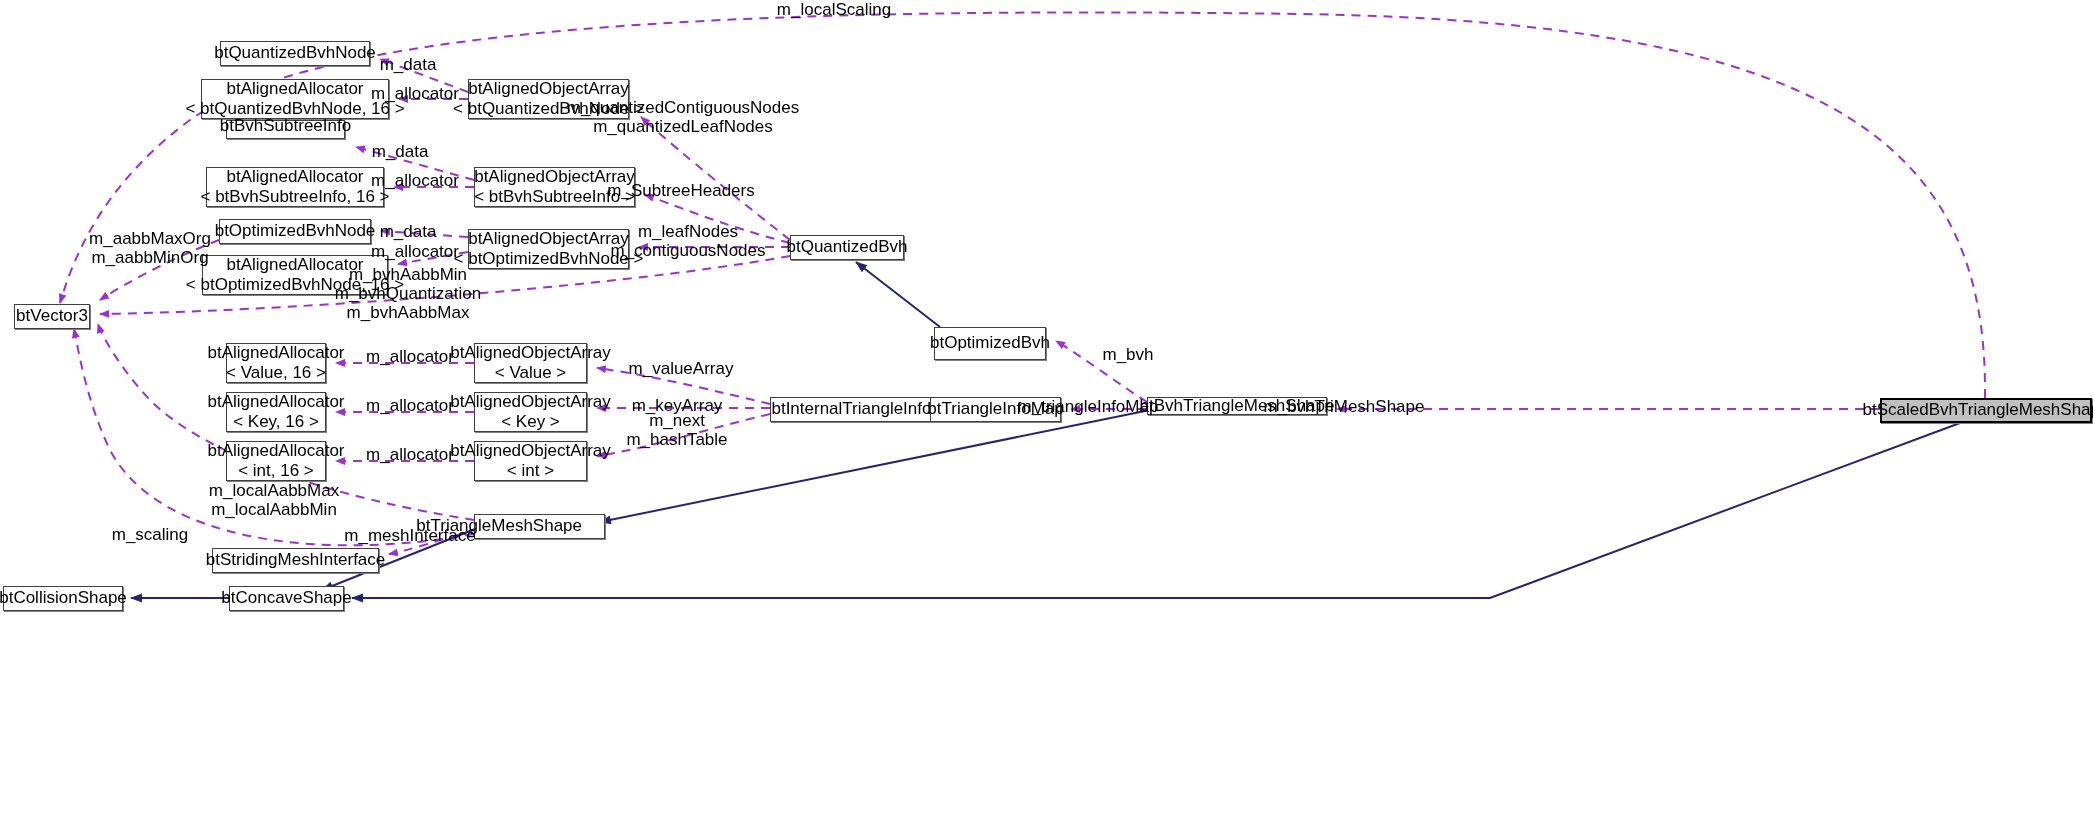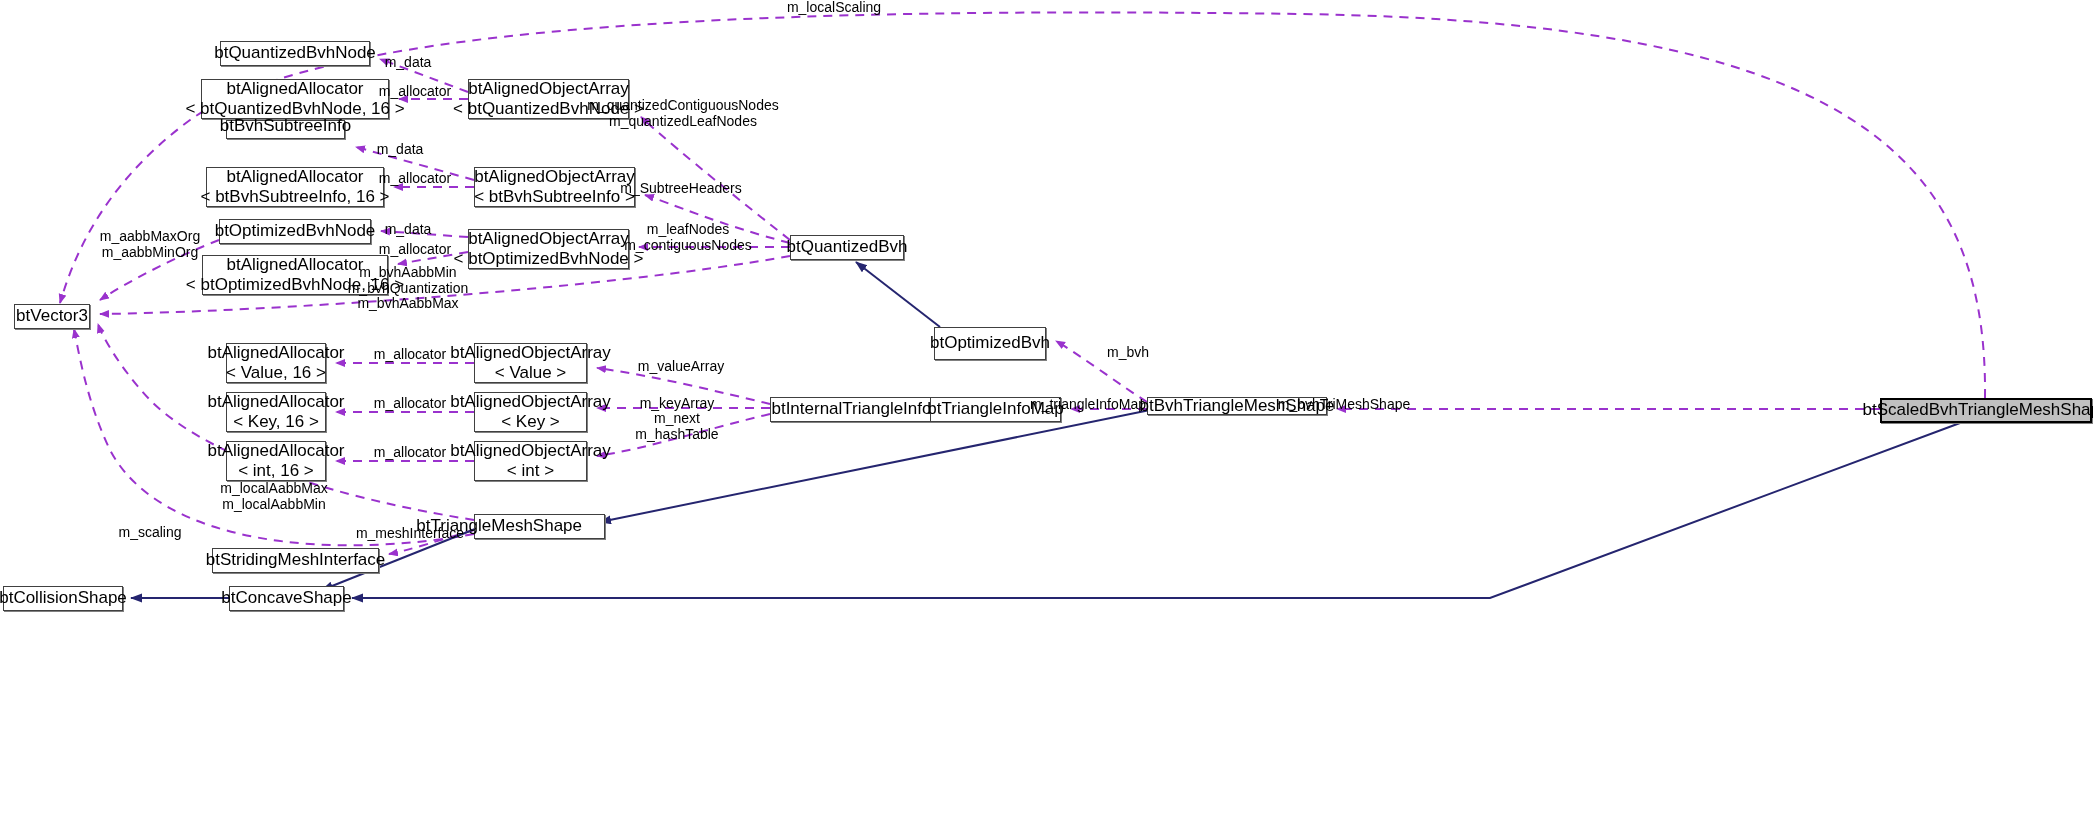--- a/index.html
+++ b/index.html
@@ -39,21 +39,21 @@
     padding: 2px 22px;
     box-shadow: 1px 1px 0 0 #808080;
   }
   .node.highlight {
     background: #c0c0c0;
     border: 2px solid #000000;
   }
   .node .ln { display: block; }
   .edge-label {
     position: absolute;
-    font-size: 14px;
+    font-size: 17px;
     color: #000000;
     line-height: 1.12;
     white-space: nowrap;
     text-align: center;
     transform: translateX(-50%);
   }
   .edge-label .ln { display: block; }
 </style>
 </head>
 <body>

